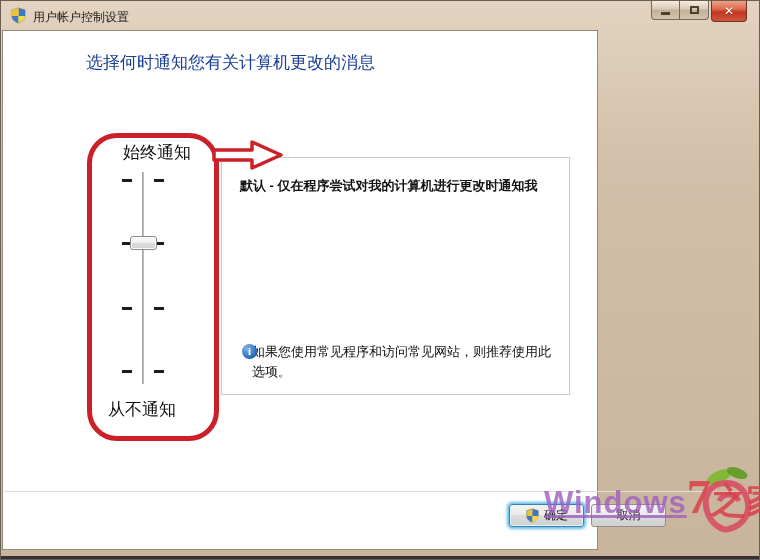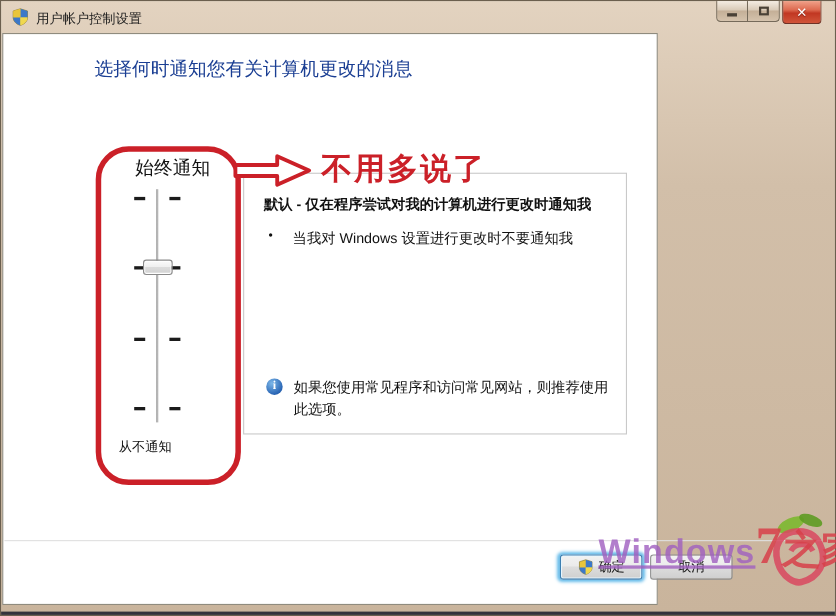--- a/index.html
+++ b/index.html
@@ -41,21 +41,21 @@
     background:#fff; border:1px solid #8f8b7e;
   }
 
   .page-title { position:absolute; left:83px; top:20px; font-size:17px; color:#1a3e93; }
   .page-desc  { position:absolute; left:83px; top:57px; font-size:12px; color:#151515; }
   .page-link  { position:absolute; left:83px; top:72px; font-size:12px; color:#0b5fc0;
     border:1px dotted #4d79a8; padding:0 1px; cursor:pointer; }
 
   
   .slider-top-label    { position:absolute; left:105px; top:110px; font-size:17px; color:#111;margin-left:15px; }
-  .slider-bottom-label { position:absolute; left:105px; top:367px; font-size:12px; color:#111; }
+  .slider-bottom-label { position:absolute; left:105px; top:367px; font-size:17px; color:#111; }
   .slider-track { position:absolute; left:139px; top:141px; width:2px; height:212px;
     background:linear-gradient(90deg,#9a9a9a,#c8c8c8); }
   .tick { position:absolute; width:10px; height:3px; background:#1b1b1b; }
   .tick.l { left:119px; } .tick.r { left:151px; }
   .tick.p1 { top:148px; } .tick.p2 { top:211px; } .tick.p3 { top:276px; } .tick.p4 { top:339px; }
   .slider-thumb {
     position:absolute; left:127px; top:205px; width:27px; height:14px;
     border:1px solid #8a8a8a; border-radius:3px;
     background:linear-gradient(180deg,#fbfbfb 0%,#f0f0f0 45%,#dcdcdc 50%,#d2d2d2 100%);
     box-shadow:inset 0 0 0 1px #fff; cursor:pointer;
@@ -67,21 +67,21 @@
   .panel-heading { position:absolute; left:18px; top:19px; width:310px;
     font-size:13px; font-weight:bold; color:#111; }
   .panel-bullet-row { position:absolute; left:22px; top:50px; width:300px;
     font-size:13px; color:#111; }
   .bullet-glyph { display:inline-block; width:22px; font-size:11px; vertical-align:top; }
   .panel-note-row { position:absolute; left:20px; top:184px; width:312px; }
   .info-icon { position:absolute; left:0; top:2px; width:15px; height:15px; border-radius:50%;
     background:radial-gradient(circle at 35% 30%,#7db7e8,#2a66b5 70%,#1c4c92);
     color:#fff; font-size:11px; font-weight:bold; font-family:"Liberation Serif",serif;
     text-align:center; line-height:15px; }
-  .note-text { display:block; margin-left:25px; font-size:13px; line-height:1.55; color:#111; }
+  .note-text { display:block; margin-left:10px; font-size:13px; line-height:1.55; color:#111; }
 
   
   .separator { position:absolute; left:1px; top:460px; width:743px; height:1px; background:#dfdfdf; }
   .btn {
     position:absolute; top:473px; height:23px; font-size:12px; color:#111;
     display:flex; align-items:center; justify-content:center; gap:4px;
     border:1px solid #8e8f8f; border-radius:3px; cursor:pointer;
     background:linear-gradient(180deg,#f2f2f2 0%,#ebebeb 45%,#dddddd 50%,#cfcfcf 100%);
   }
   .btn.ok { left:506px; width:75px; border-color:#3c7fb1;
@@ -145,23 +145,20 @@
       <span class="tick r p2"></span>
     <span class="tick l p3"></span>
       <span class="tick r p3"></span>
     <span class="tick l p4"></span>
       <span class="tick r p4"></span>
     <div class="slider-thumb"></div>
     <div class="slider-bottom-label">从不通知</div>
 
     <div class="panel">
       <div class="panel-heading">默认 - 仅在程序尝试对我的计算机进行更改时通知我</div>
-      <div class="panel-bullet-row">
-        <span class="bullet-glyph">•</span><span>当我对 Windows 设置进行更改时不要通知我</span>
-      </div>
       <div class="panel-note-row">
         <span class="info-icon">i</span>
         <span class="note-text">如果您使用常见程序和访问常见网站，则推荐使用此选项。</span>
       </div>
     </div>
 
     <div class="separator"></div>
     <button class="btn ok">
       <svg class="btn-shield" viewBox="0 0 17 17">
         <path d="M8.5 1 L15 3 V9 C15 13 11 15.5 8.5 16 C6 15.5 2 13 2 9 V3 Z" fill="#e8c53a" stroke="#7a6a20" stroke-width="0.6"></path>
@@ -173,21 +170,20 @@
     </button>
     <button class="btn cancel">
       <span>取消</span>
     </button>
   </div>
 
   <div class="anno-rect"></div>
   <svg class="anno-arrow" width="74" height="34" viewBox="0 0 74 34">
     <polygon points="3,12 41,12 41,4 70,17 41,30 41,22 3,22" fill="#ffffff" stroke="#cb2028" stroke-width="3.5" stroke-linejoin="round"></polygon>
   </svg>
-  <div class="anno-text">不用多说了</div>
 
   <svg class="wm-apple" width="70" height="72" viewBox="0 0 70 72">
     <ellipse cx="30" cy="14" rx="13" ry="6" fill="#7cb82f" opacity="0.9" transform="rotate(-25 30 14)"></ellipse>
     <ellipse cx="48" cy="10" rx="11" ry="5" fill="#5e9b22" opacity="0.9" transform="rotate(20 48 10)"></ellipse>
     <path d="M37 20 C20 20 14 34 18 48 C22 62 34 68 40 66 C56 62 62 48 58 36 C55 26 48 20 37 20 Z" fill="none" stroke="#d9485f" stroke-width="6" opacity="0.85"></path>
     <path d="M30 38 C34 30 46 30 50 38" fill="none" stroke="#d9485f" stroke-width="5" opacity="0.85"></path>
   </svg>
   <div class="wm-brand"><span class="wm-word">Windows</span><span class="wm-seven">7</span><span class="wm-home">之家</span></div>
 
 </div>

